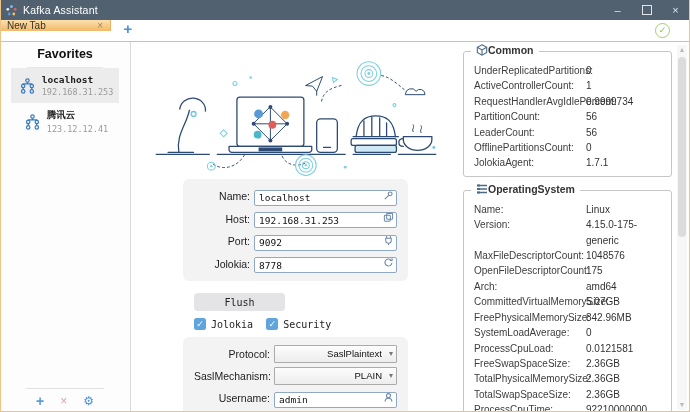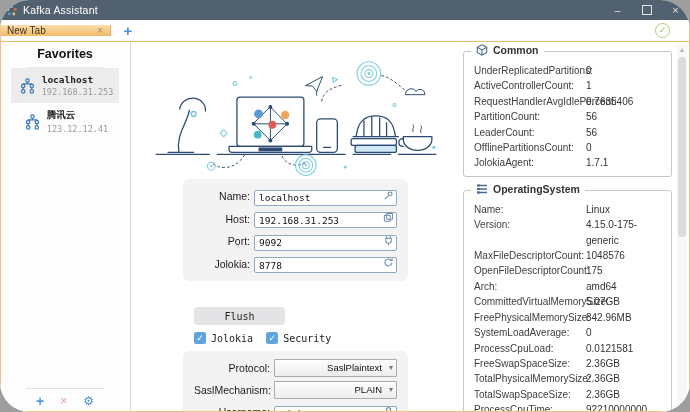--- a/index.html
+++ b/index.html
@@ -1,29 +1,29 @@
 <!DOCTYPE html>
 <html><head>
 <meta charset="utf-8">
 <style>
   html,body{margin:0;padding:0;background:#9e9e9e;}
   body{width:690px;height:412px;font-family:"Liberation Sans",sans-serif;-webkit-font-smoothing:antialiased;}
-  .window{width:690px;height:412px;background:#fff;display:flex;flex-direction:column;position:relative;overflow:hidden;border-radius:30px;}
+  .window{width:690px;height:412px;background:#fff;display:flex;flex-direction:column;position:relative;overflow:hidden;}
   .frame-border{position:absolute;inset:0;border:1px solid #ecc488;border-top:none;pointer-events:none;z-index:50;}
 
   
   .titlebar{height:20px;flex:0 0 20px;background:#51616f;display:flex;align-items:center;color:#fff;font-size:10.5px;padding-left:5px;}
   .app-icon{width:13px;height:13px;margin-right:5px;}
   .title-text{letter-spacing:.2px;}
   .title-controls{margin-left:auto;display:flex;height:100%;}
   .win-btn{width:29px;display:flex;align-items:center;justify-content:center;color:#dfe5ea;font-size:11px;cursor:default;}
   .max-glyph{width:8px;height:8px;border:1px solid #dfe5ea;display:block;}
 
   
-  .tabbar{height:21px;flex:0 0 21px;background:#fff;border-bottom:1px solid #f0bb6c;display:flex;align-items:center;position:relative;}
+  .tabbar{height:21px;flex:0 0 21px;background:#fff;border-bottom:1px solid #f0bb6c;display:flex;align-items:flex-start;position:relative;}
   .tab{width:96px;background:linear-gradient(#fbe0ae,#f2b968);display:flex;align-items:center;justify-content:space-between;padding:0 7px;font-size:10px;color:#3c3226;border-right:1px solid #eab264;}
   .tab-close{color:#a08a62;font-size:10px;line-height:10px;}
   .newtab-btn{width:34px;display:flex;align-items:center;justify-content:center;color:#4a90d9;font-size:15px;font-weight:bold;}
   .status-check{position:absolute;right:20px;top:3px;width:13px;height:13px;border:1px solid #a5cf6f;border-radius:50%;color:#8bbf4f;font-size:9px;line-height:13px;text-align:center;}
 
   
   .app-body{flex:1;display:flex;min-height:0;}
 
   
   .sidebar{width:130px;flex:0 0 130px;background:#fdfdfd;border-right:1px solid #d8d8d8;display:flex;flex-direction:column;align-items:center;}
@@ -43,37 +43,37 @@
   .illustration{width:296px;height:128px;flex:0 0 128px;}
   .form-card{background:#f3f3f4;border-radius:6px;padding:8px 11px;width:203px;display:flex;flex-direction:column;gap:4px;margin-top:3px;}
   .form-row{display:flex;align-items:center;}
   .form-label{width:56px;flex:0 0 56px;text-align:right;font-size:10.5px;color:#1c1c1c;padding-right:4px;}
   .form-label.wide{width:76px;flex:0 0 76px;}
   .input-wrap{position:relative;flex:1;}
   .ka-input{width:100%;box-sizing:border-box;height:16px;border:1px solid #8fa9c4;border-radius:2px;background:#fff;font-family:"DejaVu Sans Mono",monospace;font-size:9.5px;color:#111;padding:1px 16px 1px 4px;outline:none;}
   .suffix-icon{position:absolute;right:3px;top:2.5px;width:11px;height:11px;color:#6d89a8;}
   .suffix-icon svg{display:block;}
 
-  .btn-row{width:203px;display:flex;justify-content:flex-start;margin-top:26px;}
+  .btn-row{width:203px;display:flex;justify-content:flex-start;margin-top:12px;}
   .btn{height:18px;border-radius:4px;display:flex;align-items:center;justify-content:center;font-family:"DejaVu Sans Mono",monospace;font-size:10px;cursor:default;}
   .btn-flush{background:#e4e4e6;color:#222;width:91px;}
   .btn-connect{background:#2e74b5;color:#fff;width:103px;font-weight:bold;}
 
   .checkbox-row{width:203px;display:flex;align-items:center;gap:13px;margin-top:7px;}
   .cb-group{display:flex;align-items:center;}
   .checkbox{width:12px;height:12px;background:#5fa4dc;border-radius:2.5px;color:#fff;font-size:9px;line-height:12px;text-align:center;}
   .cb-label{font-family:"DejaVu Sans Mono",monospace;font-size:10px;color:#222;margin-left:5px;}
 
   .select-box{position:relative;flex:1;height:15px;border:1px solid #ababab;border-radius:1px;background:linear-gradient(#fdfdfd,#ededed);font-size:9.5px;color:#111;padding:1px 14px 0 4px;line-height:13px;white-space:nowrap;overflow:hidden;text-align:right;}
   .select-box .chev{position:absolute;right:3px;top:0;color:#777;font-size:8px;line-height:15px;}
 
   
   .right-panel{width:230px;flex:0 0 230px;position:relative;padding:9px 18px 0 3px;box-sizing:border-box;overflow:hidden;background:#fff;}
   .group{border:1px solid #c6c6c6;border-radius:3px;position:relative;padding:11px 6px 5px 10px;margin-bottom:13px;}
-  .group-title{position:absolute;top:-8px;left:7px;background:#fff;padding:0 5px;display:flex;align-items:center;gap:5px;font-size:10.5px;font-weight:bold;color:#333;}
+  .group-title{position:absolute;top:-8px;left:7px;background:#fff;padding:0 5px;display:flex;align-items:center;font-size:10.5px;font-weight:bold;color:#333;}
   .group-title svg{display:block;}
   .metric-row{display:grid;grid-template-columns:112px 1fr;font-size:10px;color:#3d3d3d;line-height:15.4px;}
   .metric-row .val{color:#333;}
 
   .scrollbar{position:absolute;right:3px;top:3px;bottom:2px;width:10px;background:#f7f7f7;}
   .scroll-arrow{position:absolute;left:0;width:10px;height:10px;color:#b9b9b9;font-size:7px;text-align:center;line-height:10px;}
   .scroll-up{top:0;}
   .scroll-down{bottom:0;}
   .scroll-thumb{position:absolute;left:1px;top:12px;width:8px;height:180px;background:#dcdcdc;border-radius:4px;}
 </style>
@@ -348,21 +348,21 @@
         <div class="metric-row">
             <span>UnderReplicatedPartitions:</span>
             <span class="val">0</span>
           </div>
         <div class="metric-row">
             <span>ActiveControllerCount:</span>
             <span class="val">1</span>
           </div>
         <div class="metric-row">
             <span>RequestHandlerAvgIdlePercent:</span>
-            <span class="val">0.7635406</span>
+            <span class="val">0.9999734</span>
           </div>
         <div class="metric-row">
             <span>PartitionCount:</span>
             <span class="val">56</span>
           </div>
         <div class="metric-row">
             <span>LeaderCount:</span>
             <span class="val">56</span>
           </div>
         <div class="metric-row">

